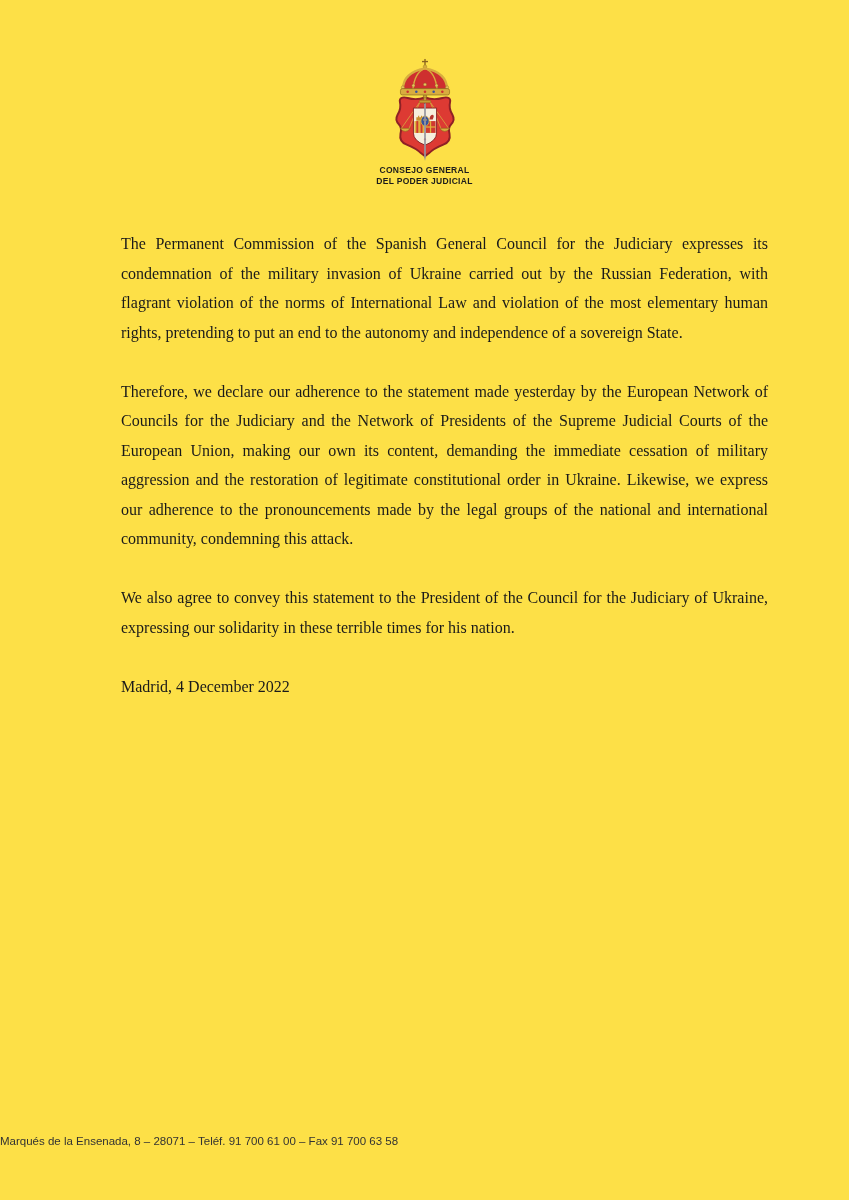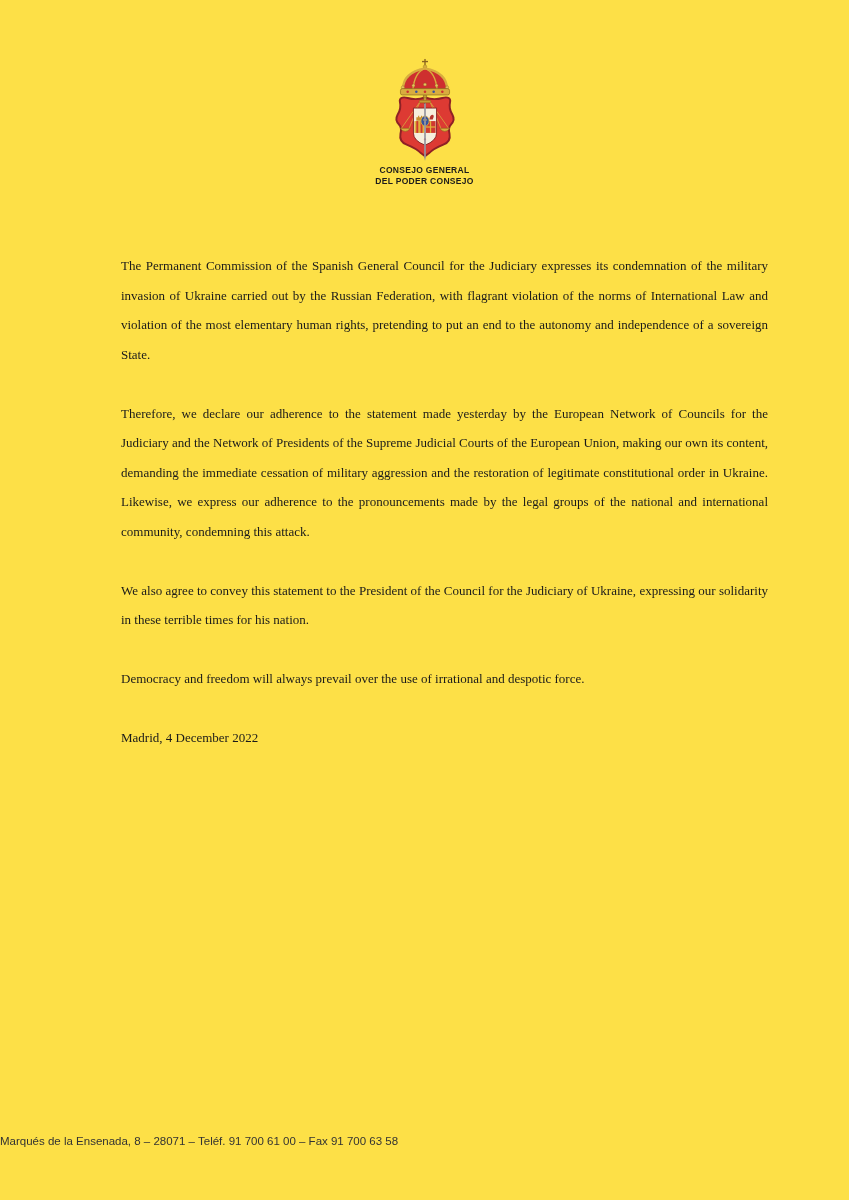--- a/index.html
+++ b/index.html
@@ -32,24 +32,24 @@
     margin-top: 3px;
     font-family: "Liberation Sans", sans-serif;
     font-weight: bold;
     font-size: 8.5px;
     line-height: 11px;
     letter-spacing: 0.3px;
     color: #1c1c1c;
   }
   .letter-body {
     position: absolute;
-    top: 251px;
+    top: 229px;
     left: 121px;
     width: 647px;
-    font-size: 13px;
+    font-size: 16px;
     line-height: 29.5px;
     text-align: justify;
     color: #1a1a1a;
   }
   .para {
     margin: 0 0 29.5px 0;
   }
   .page-footer {
     position: absolute;
     top: 1135px;
@@ -128,29 +128,28 @@
         <rect x="14.5" y="31.8" width="51" height="6.6" rx="2" stroke="#7c5c18" stroke-width="0.6" fill="#d8ad3e"></rect>
         <circle cx="22" cy="35.1" r="1.3" fill="#ce2f2f"></circle>
         <circle cx="31" cy="35.1" r="1.3" fill="#35539f"></circle>
         <circle cx="40" cy="35.1" r="1.3" fill="#ce2f2f"></circle>
         <circle cx="49" cy="35.1" r="1.3" fill="#35539f"></circle>
         <circle cx="58" cy="35.1" r="1.3" fill="#ce2f2f"></circle>
       </g>
     </svg>
     <div class="org-name">
       <div>CONSEJO GENERAL</div>
-      <div>DEL PODER CONSEJO</div>
+      <div>DEL PODER JUDICIAL</div>
     </div>
   </header>
 
   <main class="letter-body">
     <p class="para">The Permanent Commission of the Spanish General Council for the Judiciary expresses its condemnation of the military invasion of Ukraine carried out by the Russian Federation, with flagrant violation of the norms of International Law and violation of the most elementary human rights, pretending to put an end to the autonomy and independence of a sovereign State.</p>
     <p class="para">Therefore, we declare our adherence to the statement made yesterday by the European Network of Councils for the Judiciary and the Network of Presidents of the Supreme Judicial Courts of the European Union, making our own its content, demanding the immediate cessation of military aggression and the restoration of legitimate constitutional order in Ukraine. Likewise, we express our adherence to the pronouncements made by the legal groups of the national and international community, condemning this attack.</p>
     <p class="para">We also agree to convey this statement to the President of the Council for the Judiciary of Ukraine, expressing our solidarity in these terrible times for his nation.</p>
-    <p class="para">Democracy and freedom will always prevail over the use of irrational and despotic force.</p>
     <p class="para">Madrid, 4 December 2022</p>
   </main>
 
   <footer class="page-footer">
     <span>Marqués de la Ensenada, 8 – 28071 – Teléf. 91 700 61 00 – Fax 91 700 63 58</span>
   </footer>
 
 </div>
 
 </body></html>

